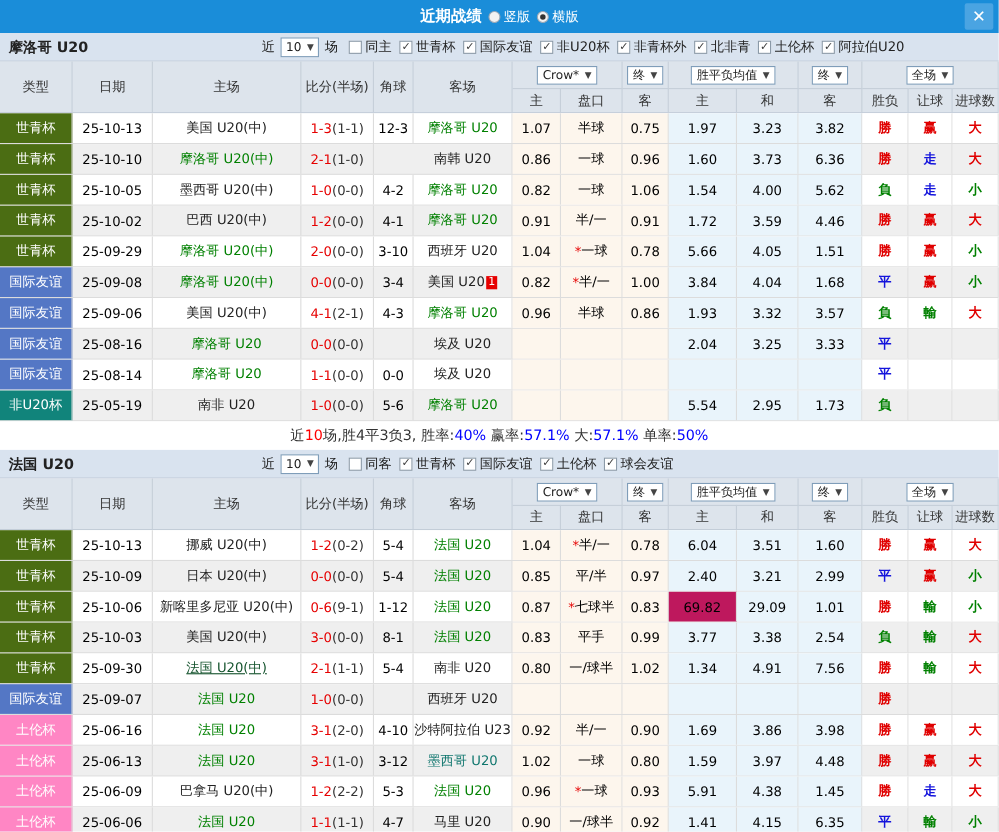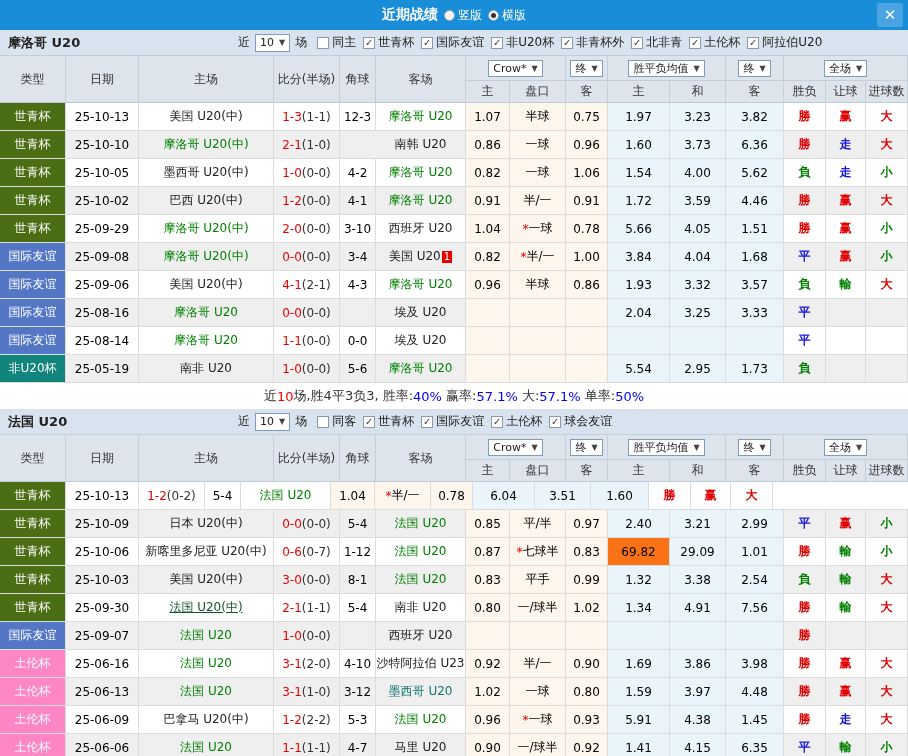--- a/index.html
+++ b/index.html
@@ -474,20 +474,21 @@
               <div class="sub-cell" style="width: 58px;">客</div>
               <div class="sub-cell" style="width: 42px;">胜负</div>
               <div class="sub-cell" style="width: 40px;">让球</div>
               <div class="sub-cell" style="width: 42px;">进球数</div>
             </div>
           </div>
         </div>
         <div class="trow" style="background: rgb(255, 255, 255);">
           <div class="tc type-c" style="width: 66px; background: rgb(75, 109, 19);">世青杯</div>
           <div class="tc" style="width: 73px;">25-10-13</div>
+          <div class="tc" style="width: 135px; color: rgb(34, 34, 34);">挪威 U20(中)</div>
           <div class="tc" style="width: 66px;">
             <span class="score-ft">1-2</span>
             <span class="score-ht">(0-2)</span>
           </div>
           <div class="tc" style="width: 36px;">5-4</div>
           <div class="tc" style="width: 90px; color: rgb(0, 128, 0);">
             <span>法国 U20</span>
           </div>
           <div class="tc" style="width: 44px; background: rgb(253, 246, 237);">1.04</div>
           <div class="tc" style="width: 56px; background: rgb(253, 246, 237);">
@@ -525,33 +526,33 @@
           <div class="tc res" style="width: 42px; background: rgb(239, 239, 239); color: rgb(20, 20, 220);">平</div>
           <div class="tc res" style="width: 40px; background: rgb(239, 239, 239); color: rgb(224, 0, 0);">赢</div>
           <div class="tc res" style="width: 42px; background: rgb(239, 239, 239); color: rgb(0, 128, 0);">小</div>
         </div>
         <div class="trow" style="background: rgb(255, 255, 255);">
           <div class="tc type-c" style="width: 66px; background: rgb(75, 109, 19);">世青杯</div>
           <div class="tc" style="width: 73px;">25-10-06</div>
           <div class="tc" style="width: 135px; color: rgb(34, 34, 34);">新喀里多尼亚 U20(中)</div>
           <div class="tc" style="width: 66px;">
             <span class="score-ft">0-6</span>
-            <span class="score-ht">(0-7)</span>
+            <span class="score-ht">(9-1)</span>
           </div>
           <div class="tc" style="width: 36px;">1-12</div>
           <div class="tc" style="width: 90px; color: rgb(0, 128, 0);">
             <span>法国 U20</span>
           </div>
           <div class="tc" style="width: 44px; background: rgb(253, 246, 237);">0.87</div>
           <div class="tc" style="width: 56px; background: rgb(253, 246, 237);">
             <span class="score-ft">*</span>
             <span>七球半</span>
           </div>
           <div class="tc" style="width: 42px; background: rgb(253, 246, 237);">0.83</div>
-          <div class="tc" style="width: 62px; background: #f97316;">69.82</div>
+          <div class="tc" style="width: 62px; background: #be185d;">69.82</div>
           <div class="tc" style="width: 56px; background: rgb(233, 244, 251);">29.09</div>
           <div class="tc" style="width: 58px; background: rgb(233, 244, 251);">1.01</div>
           <div class="tc res" style="width: 42px; background: rgb(255, 255, 255); color: rgb(224, 0, 0);">勝</div>
           <div class="tc res" style="width: 40px; background: rgb(255, 255, 255); color: rgb(0, 128, 0);">輸</div>
           <div class="tc res" style="width: 42px; background: rgb(255, 255, 255); color: rgb(0, 128, 0);">小</div>
         </div>
         <div class="trow" style="background: rgb(239, 239, 239);">
           <div class="tc type-c" style="width: 66px; background: rgb(75, 109, 19);">世青杯</div>
           <div class="tc" style="width: 73px;">25-10-03</div>
           <div class="tc" style="width: 135px; color: rgb(34, 34, 34);">美国 U20(中)</div>
@@ -561,21 +562,21 @@
           </div>
           <div class="tc" style="width: 36px;">8-1</div>
           <div class="tc" style="width: 90px; color: rgb(0, 128, 0);">
             <span>法国 U20</span>
           </div>
           <div class="tc" style="width: 44px; background: rgb(253, 246, 237);">0.83</div>
           <div class="tc" style="width: 56px; background: rgb(253, 246, 237);">
             <span>平手</span>
           </div>
           <div class="tc" style="width: 42px; background: rgb(253, 246, 237);">0.99</div>
-          <div class="tc" style="width: 62px; background: rgb(233, 244, 251);">1.32</div>
+          <div class="tc" style="width: 62px; background: rgb(233, 244, 251);">3.77</div>
           <div class="tc" style="width: 56px; background: rgb(233, 244, 251);">3.38</div>
           <div class="tc" style="width: 58px; background: rgb(233, 244, 251);">2.54</div>
           <div class="tc res" style="width: 42px; background: rgb(239, 239, 239); color: rgb(0, 128, 0);">負</div>
           <div class="tc res" style="width: 40px; background: rgb(239, 239, 239); color: rgb(0, 128, 0);">輸</div>
           <div class="tc res" style="width: 42px; background: rgb(239, 239, 239); color: rgb(224, 0, 0);">大</div>
         </div>
         <div class="trow" style="background: rgb(255, 255, 255);">
           <div class="tc type-c" style="width: 66px; background: rgb(75, 109, 19);">世青杯</div>
           <div class="tc" style="width: 73px;">25-09-30</div>
           <div class="tc" style="width: 135px; color: #14532d; text-decoration: underline;">法国 U20(中)</div>

